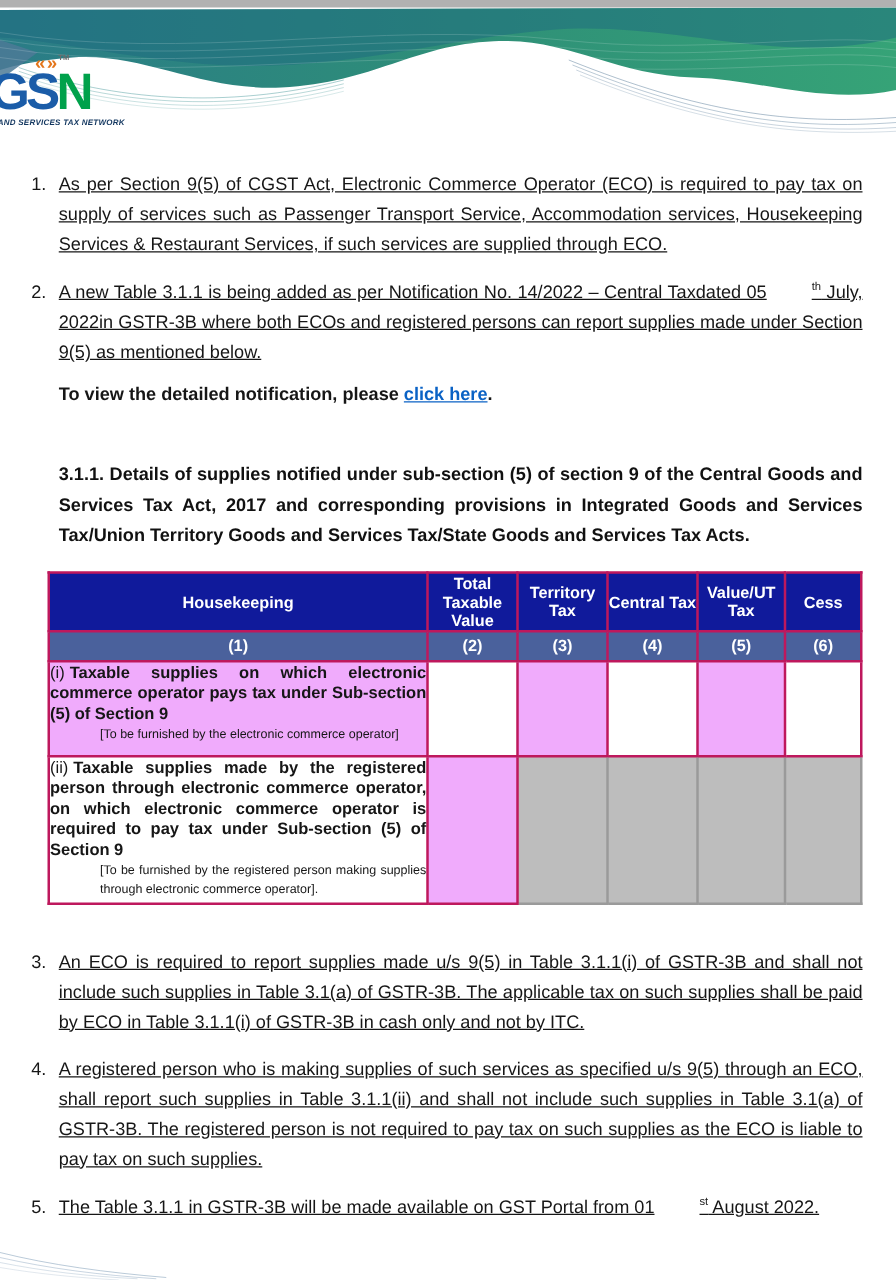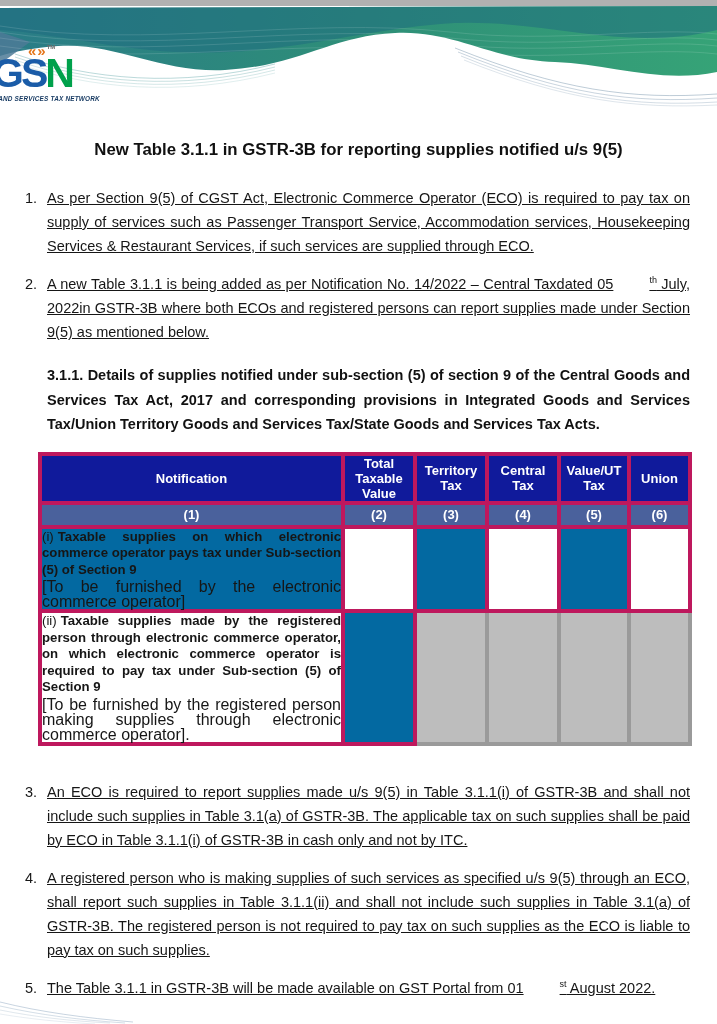--- a/index.html
+++ b/index.html
@@ -24,34 +24,34 @@
   
   .doc-title { margin:30px 20px 0; text-align:center; font-size:16.8px; font-weight:bold; color:#111; }
   .li { display:flex; margin:14px 27px 0 25px; font-size:14.5px; line-height:24px; }
   .li.first { margin-top:26px; }
   .li.after-table { margin-top:34px; }
   .li-num { flex:0 0 22px; }
   .li-text { flex:1; text-align:justify;text-decoration:underline; }
   sup { font-size:9px; line-height:0;padding-left:36px; }
   .notif { margin:10px 27px 0 47px; font-weight:bold; font-size:14.5px; line-height:24px; }
   .link { color:#0A62C5; text-decoration:underline; font-weight:bold; cursor:pointer; }
-  .caption { margin:19px 27px 0 47px; font-weight:bold; font-size:14.5px; line-height:24.5px; text-align:justify; color:#111; }
+  .caption { margin:40px 27px 0 47px; font-weight:bold; font-size:14.5px; line-height:24.5px; text-align:justify; color:#111; }
   
   .gst-table { border-collapse:collapse; table-layout:fixed; width:650px; margin:15px 0 0 38px;
                border:2px solid #1f1f1f; }
-  .gst-table th, .gst-table td { border:4px solid #be185d; padding:0; }
+  .gst-table th, .gst-table td { border:2px solid #be185d; padding:0; }
   .h1 { background:#101A9B; color:#fff; font-size:13px; font-weight:bold; text-align:center;
         vertical-align:middle; height:47px; line-height:15px; padding:2px 3px; overflow-wrap:anywhere; }
   .h2 { background:#4A619C; color:#fff; font-size:13px; font-weight:bold; text-align:center;
         height:24px; padding:2px; }
   .desc { padding:5px 6px 4px; vertical-align:top; }
   .desc-label { font-weight:normal; margin-right:4px; }
   .desc-main { font-size:13.2px; font-weight:bold; line-height:16.5px; text-align:justify; }
-  .desc-note { font-size:16px; font-weight:normal; line-height:15px; text-align:justify; margin-top:1px; }
-  .bg-blue  { background:#0369a1; }
+  .desc-note { font-size:10px; font-weight:normal; line-height:15px; text-align:justify; margin-top:1px;margin-left:40px; }
+  .bg-blue  { background:#f0abfc; }
   .bg-white { background:#ffffff; }
   td.bg-gray { background:#BDBDBD; border-color:#9a9a9a; }
   tr.row-i  { height:76px; }
   tr.row-ii { height:118px;padding-left:20px; }
   .bottom-wave { position:absolute; left:0; bottom:0; }
 </style>
 </head>
 <body>
 
 <div class="page">
@@ -92,52 +92,52 @@
   <div class="logo">
     <div class="logo-top">
       <span class="chev">«»</span><span class="tm">TM</span>
     </div>
     <div class="logo-brand">
       <span class="gs">GS</span><span class="n">N</span>
     </div>
     <div class="logo-tagline">S AND SERVICES TAX NETWORK</div>
   </div>
 
-  <div class="doc-title">New Table 3.1.1 in GSTR-3B for reporting supplies notified u/s 9(5)</div>
 
   <div class="li first">
     <span class="li-num">1.</span>
     <div class="li-text">As per Section 9(5) of CGST Act, Electronic Commerce Operator (ECO) is required to pay tax on supply of services such as Passenger Transport Service, Accommodation services, Housekeeping Services &amp; Restaurant Services, if such services are supplied through ECO.</div>
   </div>
 
   <div class="li">
     <span class="li-num">2.</span>
     <div class="li-text"><span>A new Table 3.1.1 is being added as per Notification No. 14/2022 – Central Taxdated 05</span><sup>th</sup><span> July, 2022in GSTR-3B where both ECOs and registered persons can report supplies made under Section 9(5) as mentioned below.</span></div>
   </div>
 
+  <div class="notif"><span>To view the detailed notification, please </span><a class="link">click here</a><span>.</span></div>
 
   <div class="caption">3.1.1. Details of supplies notified under sub-section (5) of section 9 of the Central Goods and Services Tax Act, 2017 and corresponding provisions in Integrated Goods and Services Tax/Union Territory Goods and Services Tax/State Goods and Services Tax Acts.</div>
 
   <table class="gst-table">
     <colgroup>
       <col style="width:303px">
         <col style="width:72px">
         <col style="width:72px">
       <col style="width:72px">
         <col style="width:70px">
         <col style="width:61px">
     </colgroup>
     <thead>
       <tr>
-        <th class="h1">Notification</th>
+        <th class="h1">Housekeeping</th>
         <th class="h1">Total Taxable Value</th>
         <th class="h1">Territory Tax</th>
         <th class="h1">Central Tax</th>
         <th class="h1">Value/UT Tax</th>
-        <th class="h1">Union</th>
+        <th class="h1">Cess</th>
       </tr>
       <tr>
         <th class="h2">(1)</th>
         <th class="h2">(2)</th>
         <th class="h2">(3)</th>
         <th class="h2">(4)</th>
         <th class="h2">(5)</th>
         <th class="h2">(6)</th>
       </tr>
     </thead>

